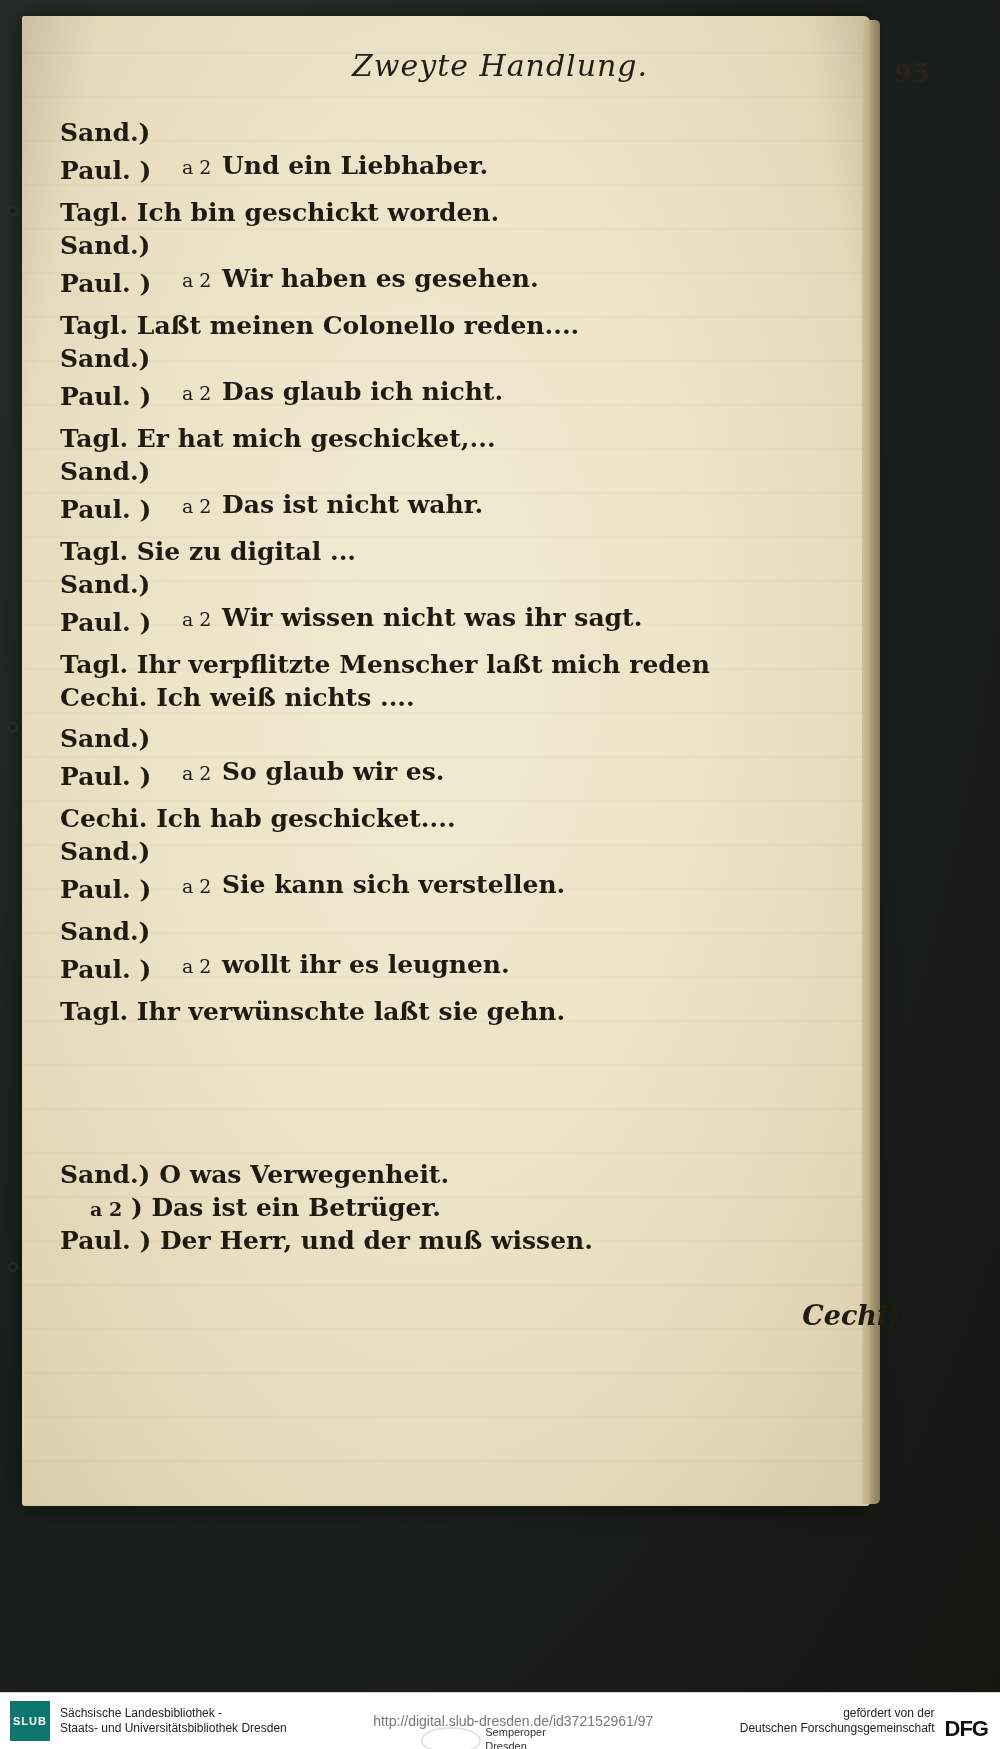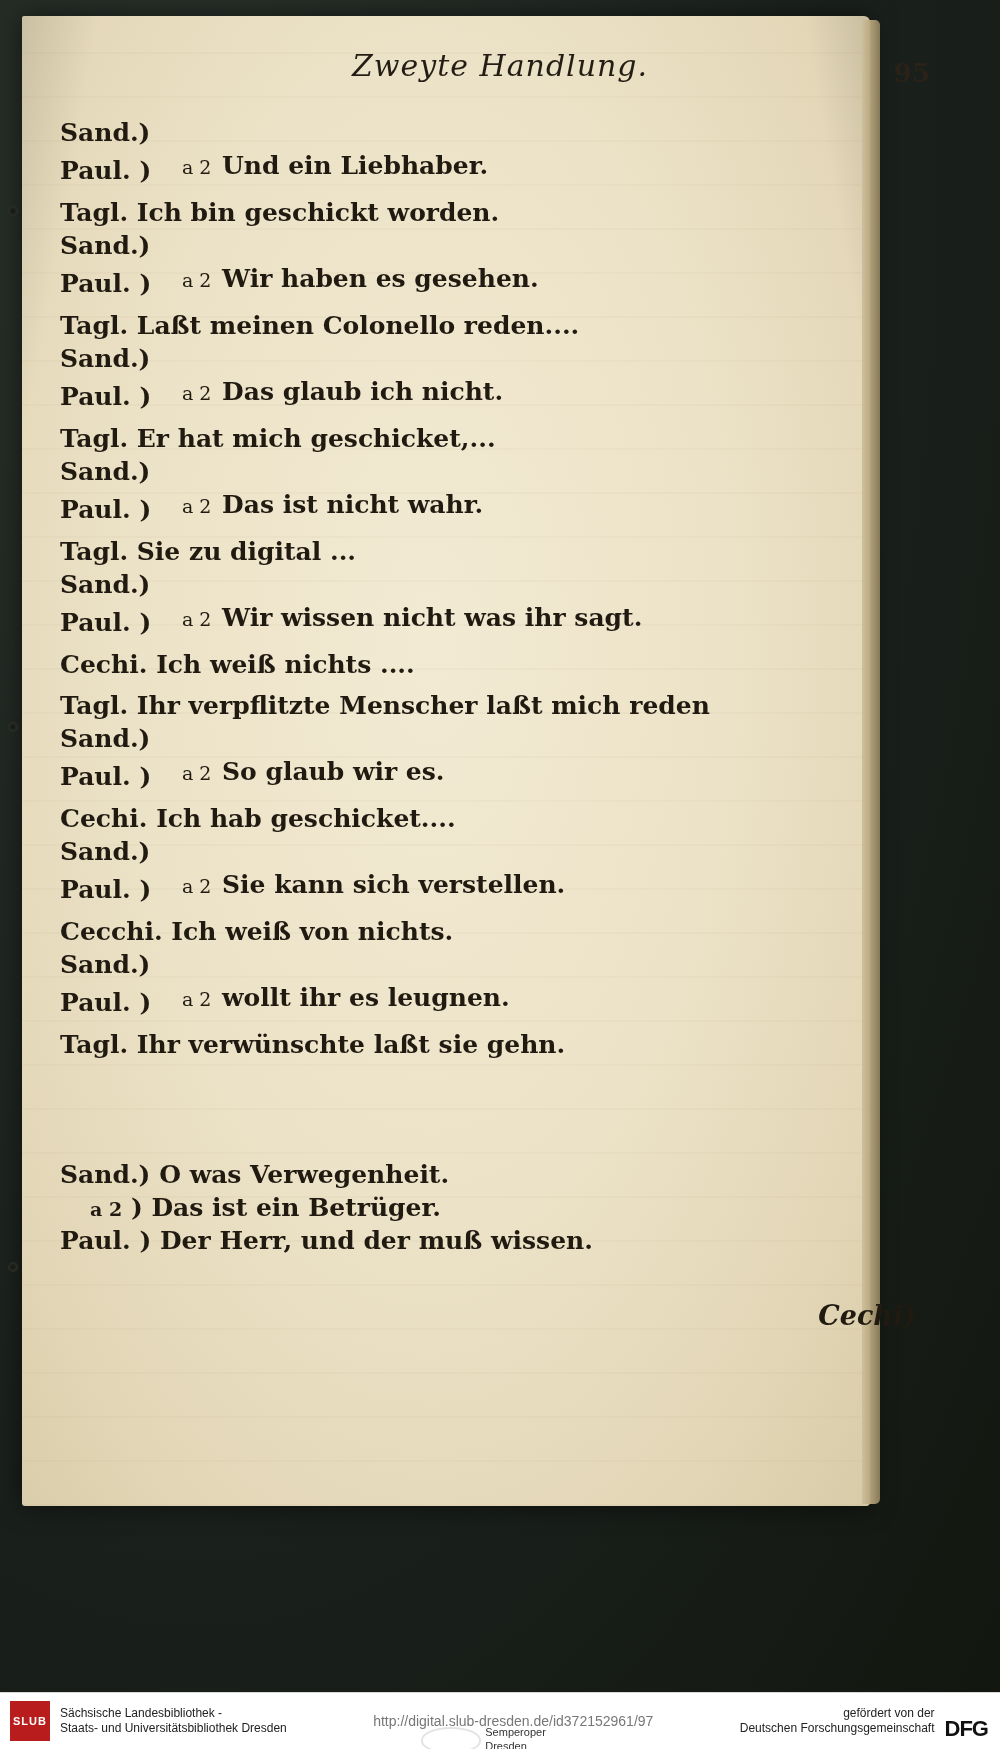--- a/index.html
+++ b/index.html
@@ -136,21 +136,21 @@
 
   
   #closing {
     position: absolute;
     left: 60px;
     top: 1160px;
     width: 760px;
   }
   #tagline-final {
     position: absolute;
-    right: 84px;
+    right: 100px;
     top: 1300px;
     font-size: 27px;
     font-weight: 600;
     color: #211a11;
     font-style: italic;
   }
 
   
   .margin-mark {
     position: absolute;
@@ -171,21 +171,21 @@
     background: #ffffff;
     display: flex;
     align-items: center;
     font-family: "Liberation Sans", sans-serif;
     border-top: 1px solid #d8d8d8;
   }
   #slub-logo {
     width: 40px;
     height: 40px;
     margin-left: 10px;
-    background: #b91c1c;
+    background: #0f766e;
     color: #fff;
     font-size: 11px;
     font-weight: 700;
     line-height: 13px;
     display: flex;
     flex-direction: column;
     align-items: center;
     justify-content: center;
     letter-spacing: 1px;
   }
@@ -310,53 +310,49 @@
     <span class="utter">Sie zu digital ...</span>
   </div>
 
   <div class="brace-group">
     <span class="sp1">Sand.)</span>
     <span class="sp2">Paul. )</span>
     <span class="a2">a 2</span>
     <span class="utter">Wir wissen nicht was ihr sagt.</span>
   </div>
 
+  <div class="single tight">
+    <span class="who">Tagl.</span>
+    <span class="utter">Ihr verpflitzte Menscher laßt mich reden</span>
+  </div>
+
   <div class="single">
     <span class="who">Cechi.</span>
     <span class="utter">Ich weiß nichts ....</span>
   </div>
 
-  <div class="single tight">
-    <span class="who">Tagl.</span>
-    <span class="utter">Ihr verpflitzte Menscher laßt mich reden</span>
-  </div>
-
   <div class="brace-group">
     <span class="sp1">Sand.)</span>
     <span class="sp2">Paul. )</span>
     <span class="a2">a 2</span>
     <span class="utter">So glaub wir es.</span>
   </div>
 
   <div class="single tight">
     <span class="who">Cechi.</span>
     <span class="utter">Ich hab geschicket....</span>
   </div>
 
   <div class="brace-group">
     <span class="sp1">Sand.)</span>
     <span class="sp2">Paul. )</span>
     <span class="a2">a 2</span>
     <span class="utter">Sie kann sich verstellen.</span>
   </div>
 
-  <div class="single tight">
-    <span class="who">Cecchi.</span>
-    <span class="utter">Ich weiß von nichts.</span>
-  </div>
 
   <div class="brace-group">
     <span class="sp1">Sand.)</span>
     <span class="sp2">Paul. )</span>
     <span class="a2">a 2</span>
     <span class="utter">wollt ihr es leugnen.</span>
   </div>
 
   <div class="single">
     <span class="who">Tagl.</span>

